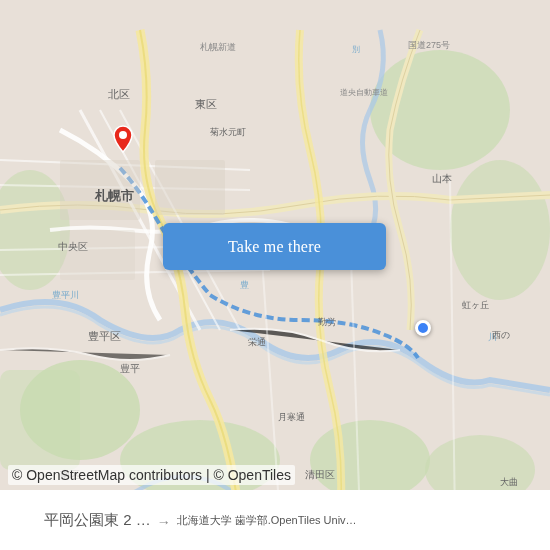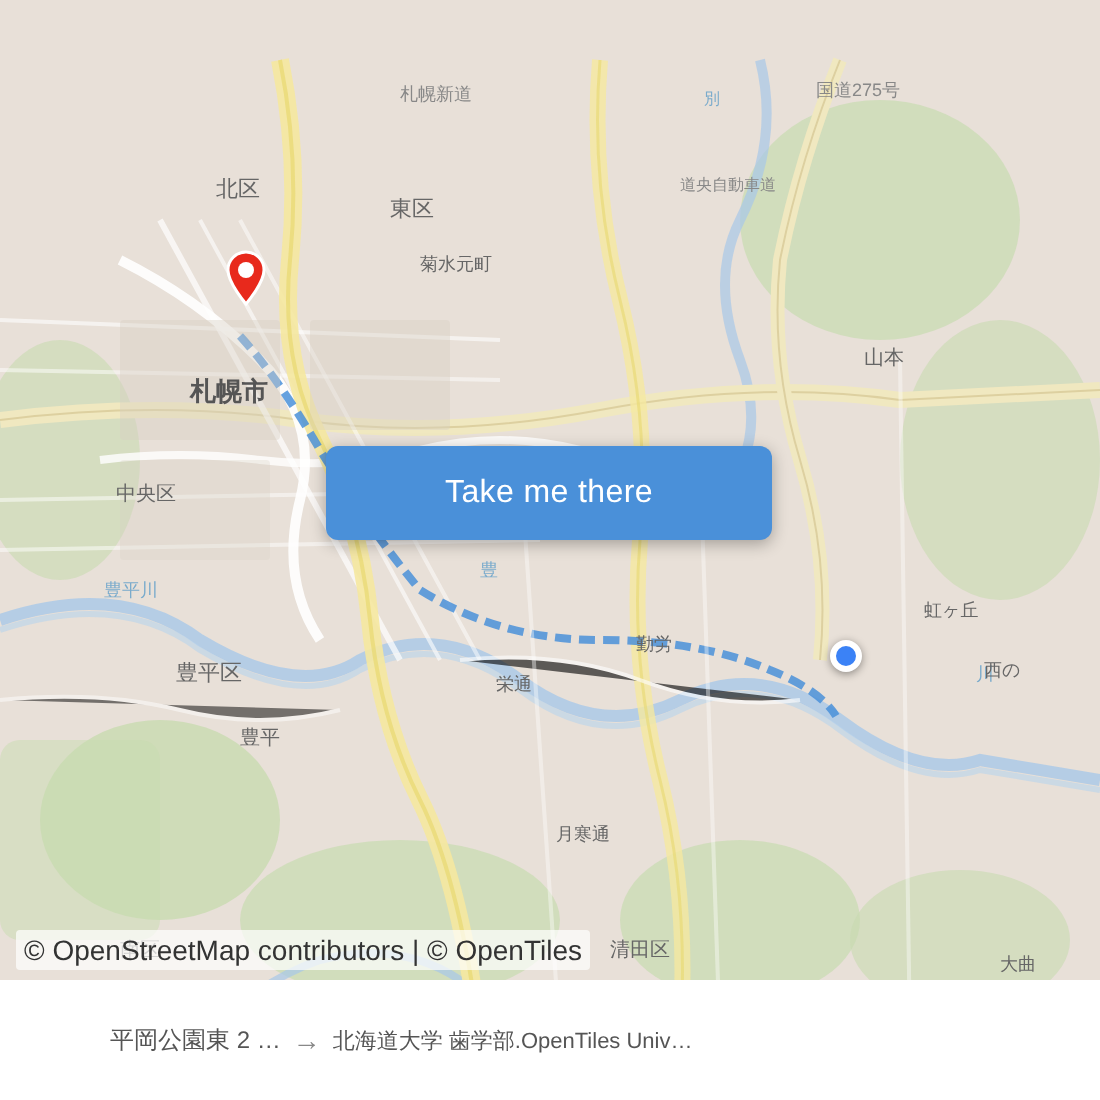--- a/index.html
+++ b/index.html
@@ -39,20 +39,21 @@
       border: none;
       border-radius: 6px;
       font-size: 16px;
       font-weight: 500;
       cursor: pointer;
       display: flex;
       align-items: center;
       justify-content: center;
       box-shadow: 0 2px 8px rgba(0,0,0,0.3);
       letter-spacing: 0.2px;
+      font-family: Liberation Serif, serif;
     }
 
     
     #bottom-bar {
       position: absolute;
       bottom: 0;
       left: 0;
       width: 550px;
       height: 60px;
       background: white;
@@ -97,27 +98,26 @@
       left: 0;
       width: 550px;
       height: 60px;
       background: white;
       display: flex;
       align-items: center;
       padding: 0 8px 0 44px;
     }
 
     #route-from {
-      font-size: 12px;
+      font-size: 15px;
       color: #555;
       white-space: nowrap;
       overflow: hidden;
       text-overflow: ellipsis;
       max-width: 180px;
-      margin-left: 11px;
     }
 
     #route-arrow {
       font-size: 14px;
       color: #888;
       margin: 0 6px;
       flex-shrink: 0;
     }
 
     #route-to {

